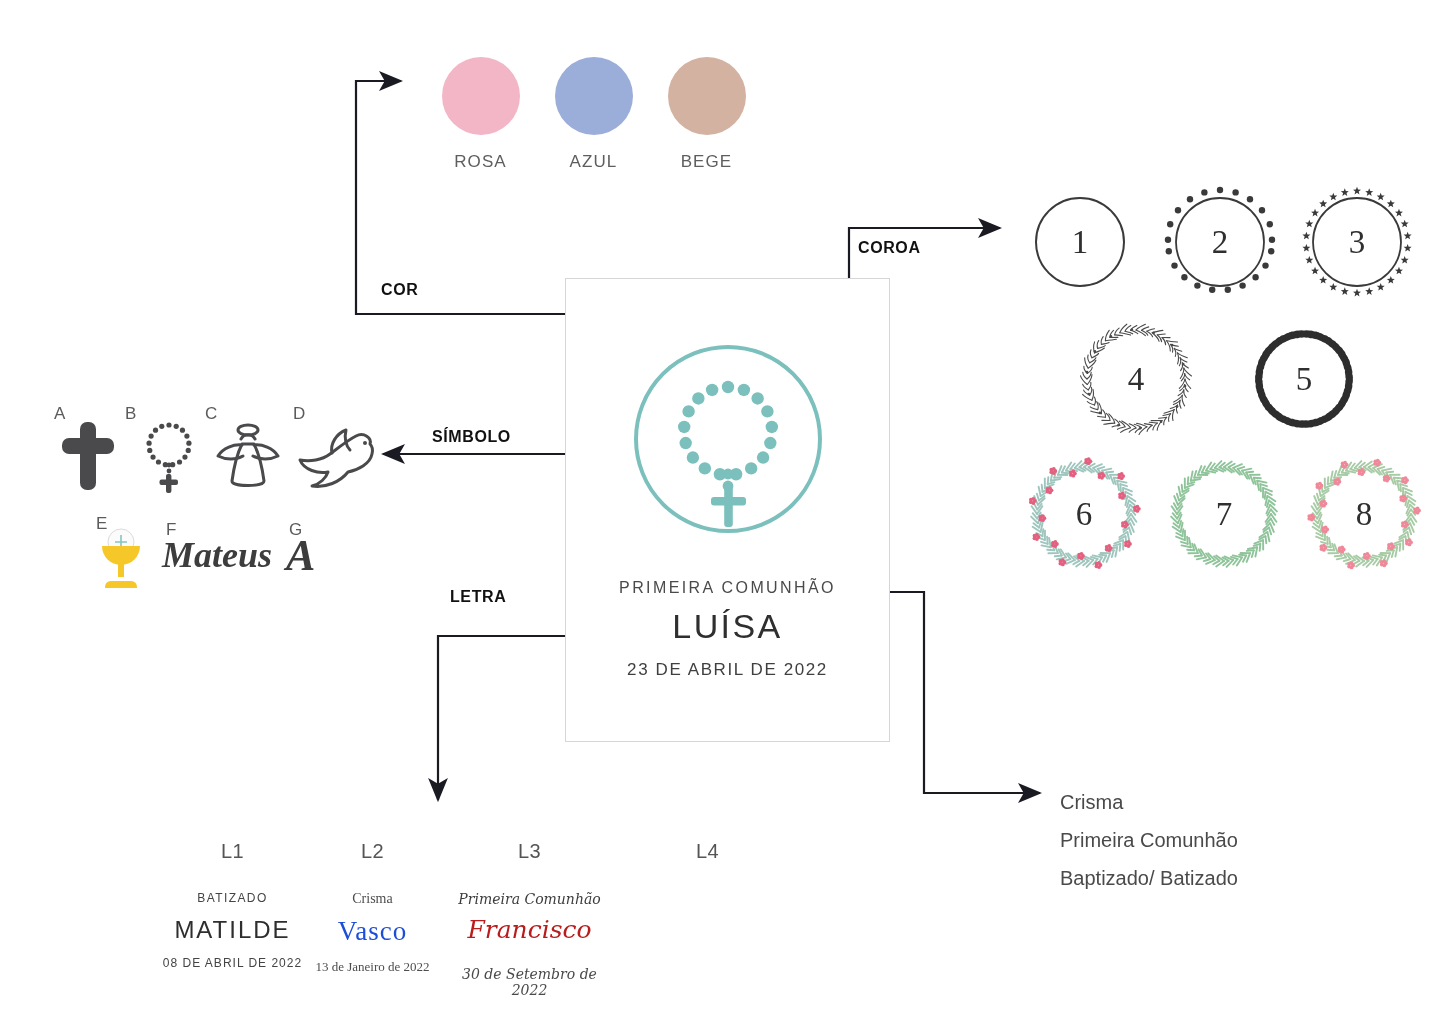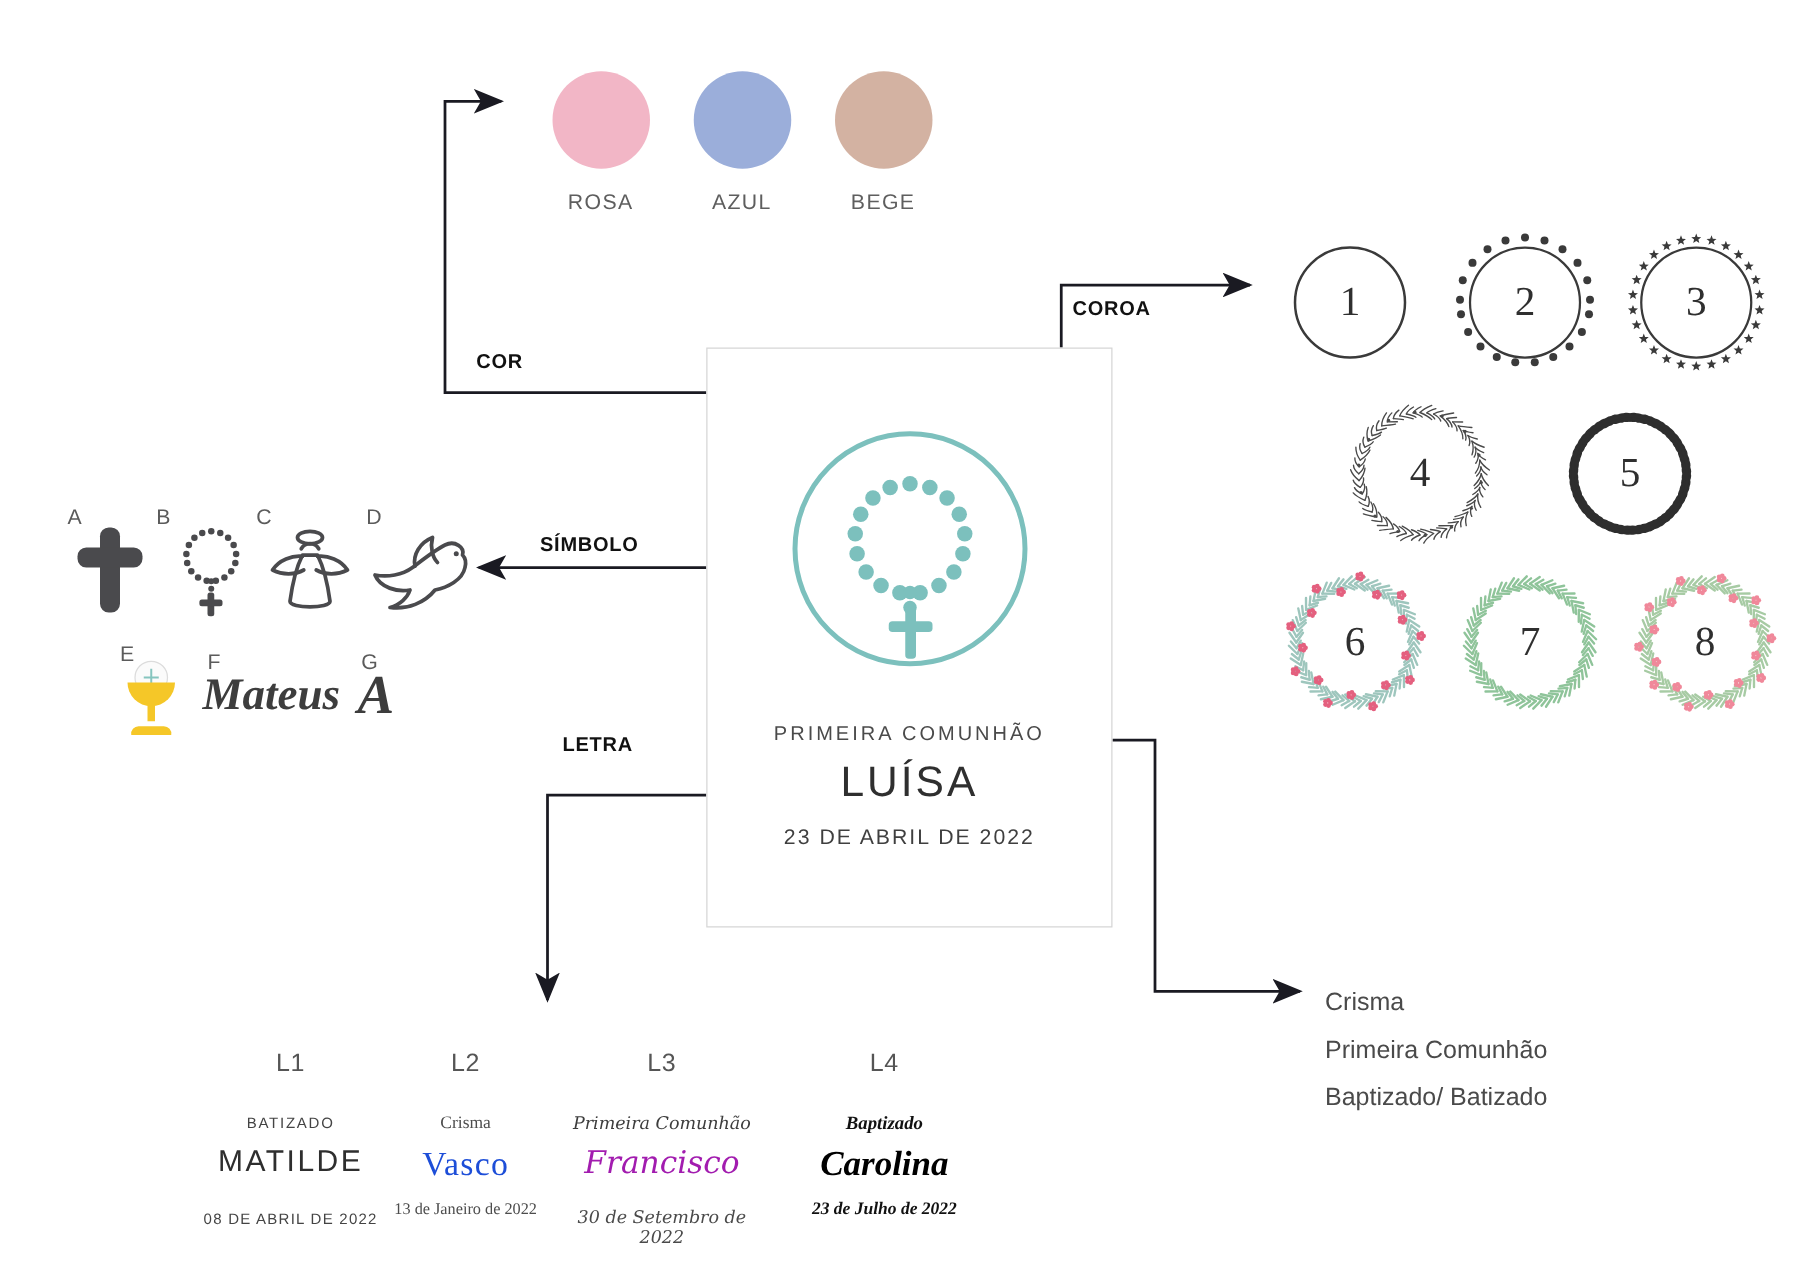--- a/index.html
+++ b/index.html
@@ -89,28 +89,28 @@
     font-family:"Liberation Sans",sans-serif;
   }
   .lt-block{margin-top:28px;}
   .lt-occ{display:block;}
   .lt-name{display:block;}
   .lt-date{display:block;}
 
   
   .s1 .lt-occ{font-size:12px;letter-spacing:1.4px;color:#444;font-family:"Liberation Sans",sans-serif;}
   .s1 .lt-name{font-size:24px;letter-spacing:2px;color:#2e2e2e;margin-top:11px;font-weight:300;font-family:"Liberation Sans",sans-serif;}
-  .s1 .lt-date{font-size:12px;letter-spacing:1px;color:#444;margin-top:24px;font-family:"Liberation Sans",sans-serif;}
+  .s1 .lt-date{font-size:12px;letter-spacing:1px;color:#444;margin-top:12px;font-family:"Liberation Sans",sans-serif;}
   
   .s2 .lt-occ{font-size:14px;color:#4d4d4d;font-family:"Liberation Serif",serif;}
   .s2 .lt-name{font-size:27px;color:#1d4ed8;margin-top:9px;font-family:"Liberation Serif",serif;font-weight:300;letter-spacing:1px;}
   .s2 .lt-date{font-size:13px;color:#4d4d4d;margin-top:12px;font-family:"Liberation Serif",serif;}
   
   .s3 .lt-occ{font-size:14px;color:#3d3d3d;font-family:"DejaVu Serif",serif;font-style:italic;}
-  .s3 .lt-name{font-size:25px;color:#a21caf;margin-top:8px;font-family:"DejaVu Serif",serif;font-style:italic;}
+  .s3 .lt-name{font-size:25px;color:#b91c1c;margin-top:8px;font-family:"DejaVu Serif",serif;font-style:italic;}
   .s3 .lt-date{font-size:14px;color:#4a4a4a;margin-top:22px;font-family:"DejaVu Serif",serif;font-style:italic;}
   
   .s4 .lt-occ{font-size:15px;color:#111;font-family:"Liberation Serif",serif;font-style:italic;font-weight:bold;}
   .s4 .lt-name{font-size:28px;color:#000;margin-top:8px;font-family:"Liberation Serif",serif;font-style:italic;font-weight:bold;}
   .s4 .lt-date{font-size:14px;color:#111;margin-top:12px;font-family:"Liberation Serif",serif;font-style:italic;font-weight:bold;}
 </style>
 </head>
 <body>
 
 <div class="stage">
@@ -1243,21 +1243,16 @@
       <div class="lt-code">L3</div>
       <div class="lt-block">
         <span class="lt-occ">Primeira Comunhão</span>
         <span class="lt-name">Francisco</span>
         <span class="lt-date">30 de Setembro de 2022</span>
       </div>
     </div>
 
     <div class="lt s4" style="left:475px;">
       <div class="lt-code">L4</div>
-      <div class="lt-block">
-        <span class="lt-occ">Baptizado</span>
-        <span class="lt-name">Carolina</span>
-        <span class="lt-date">23 de Julho de 2022</span>
-      </div>
     </div>
   </div>
 
 </div>
 
 </body></html>

